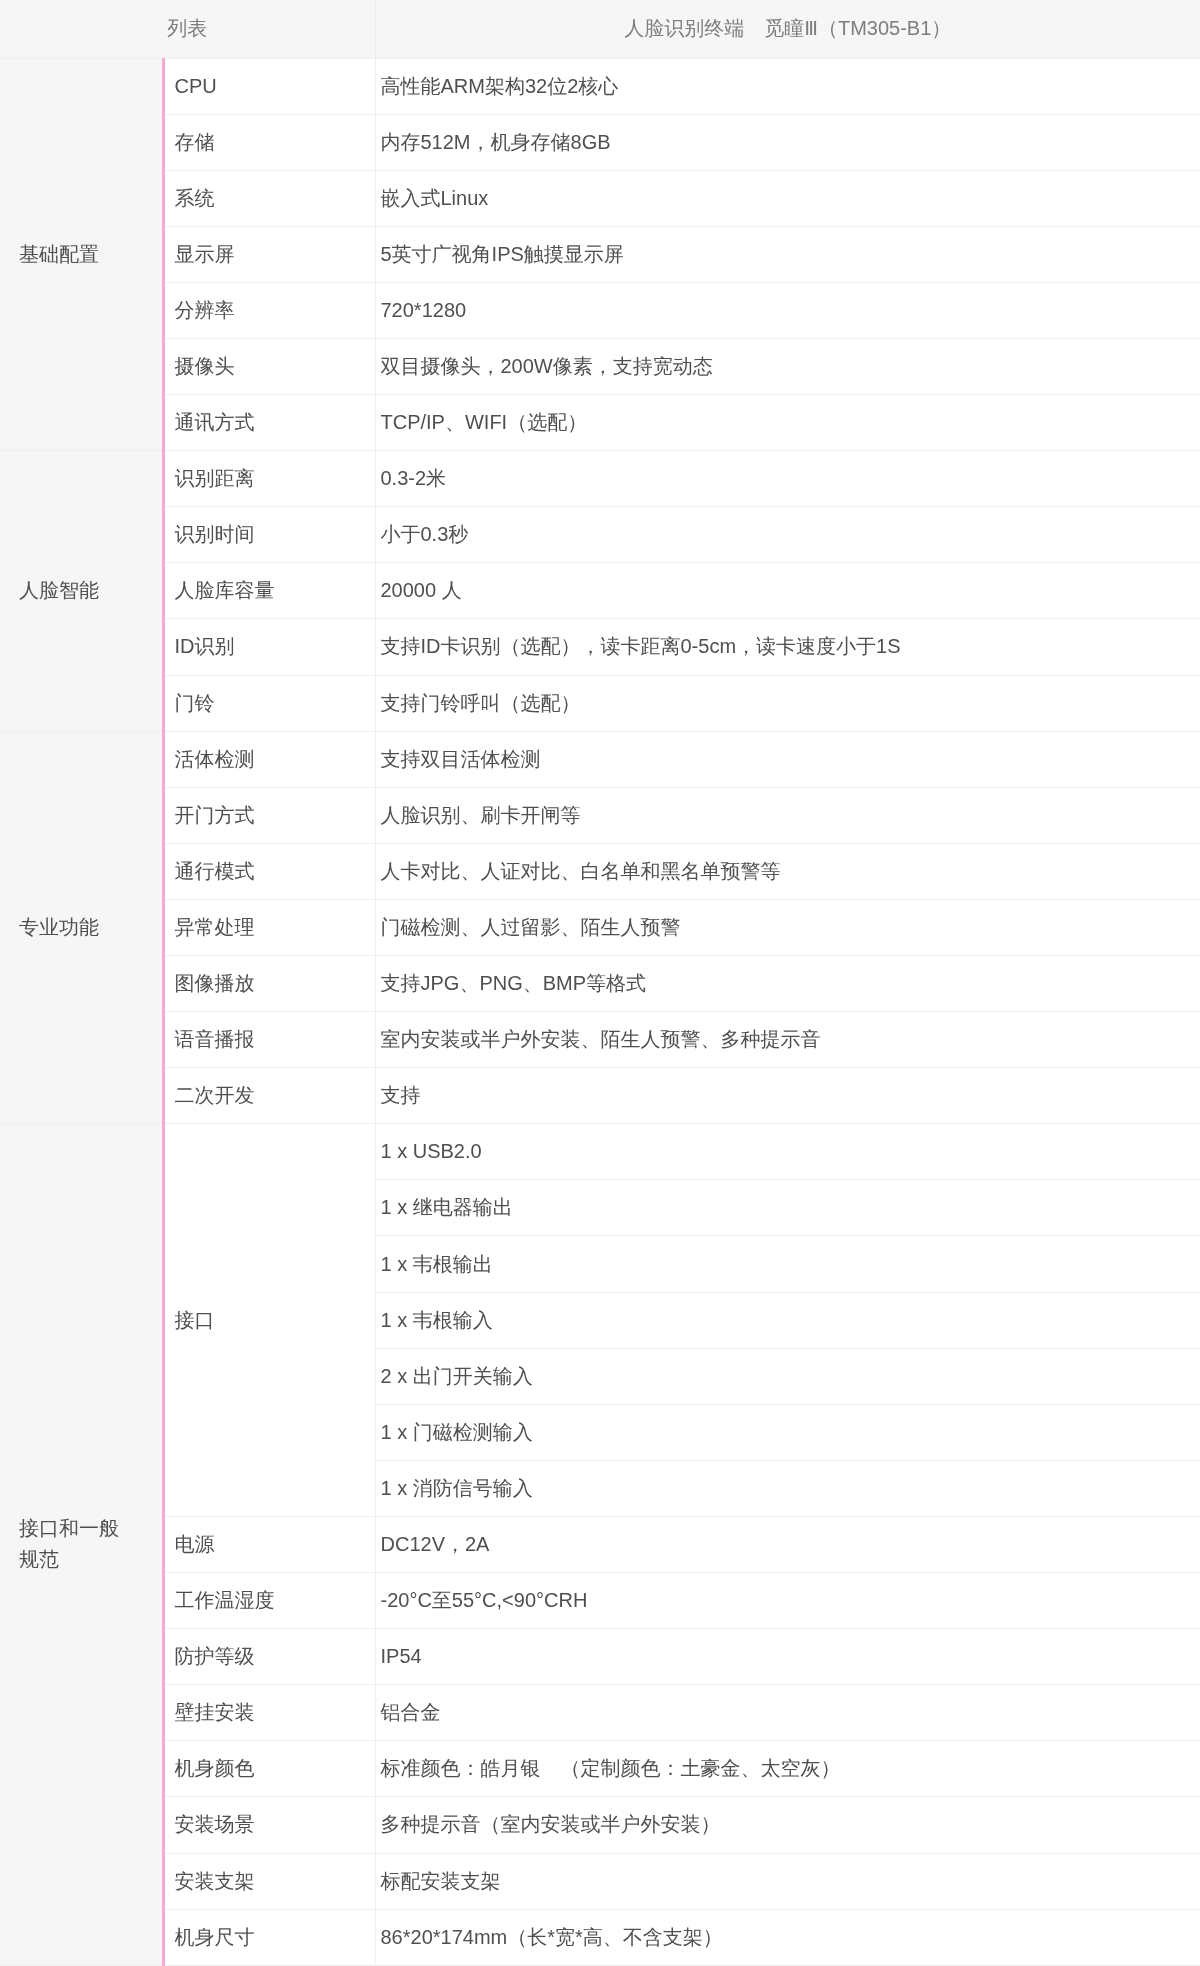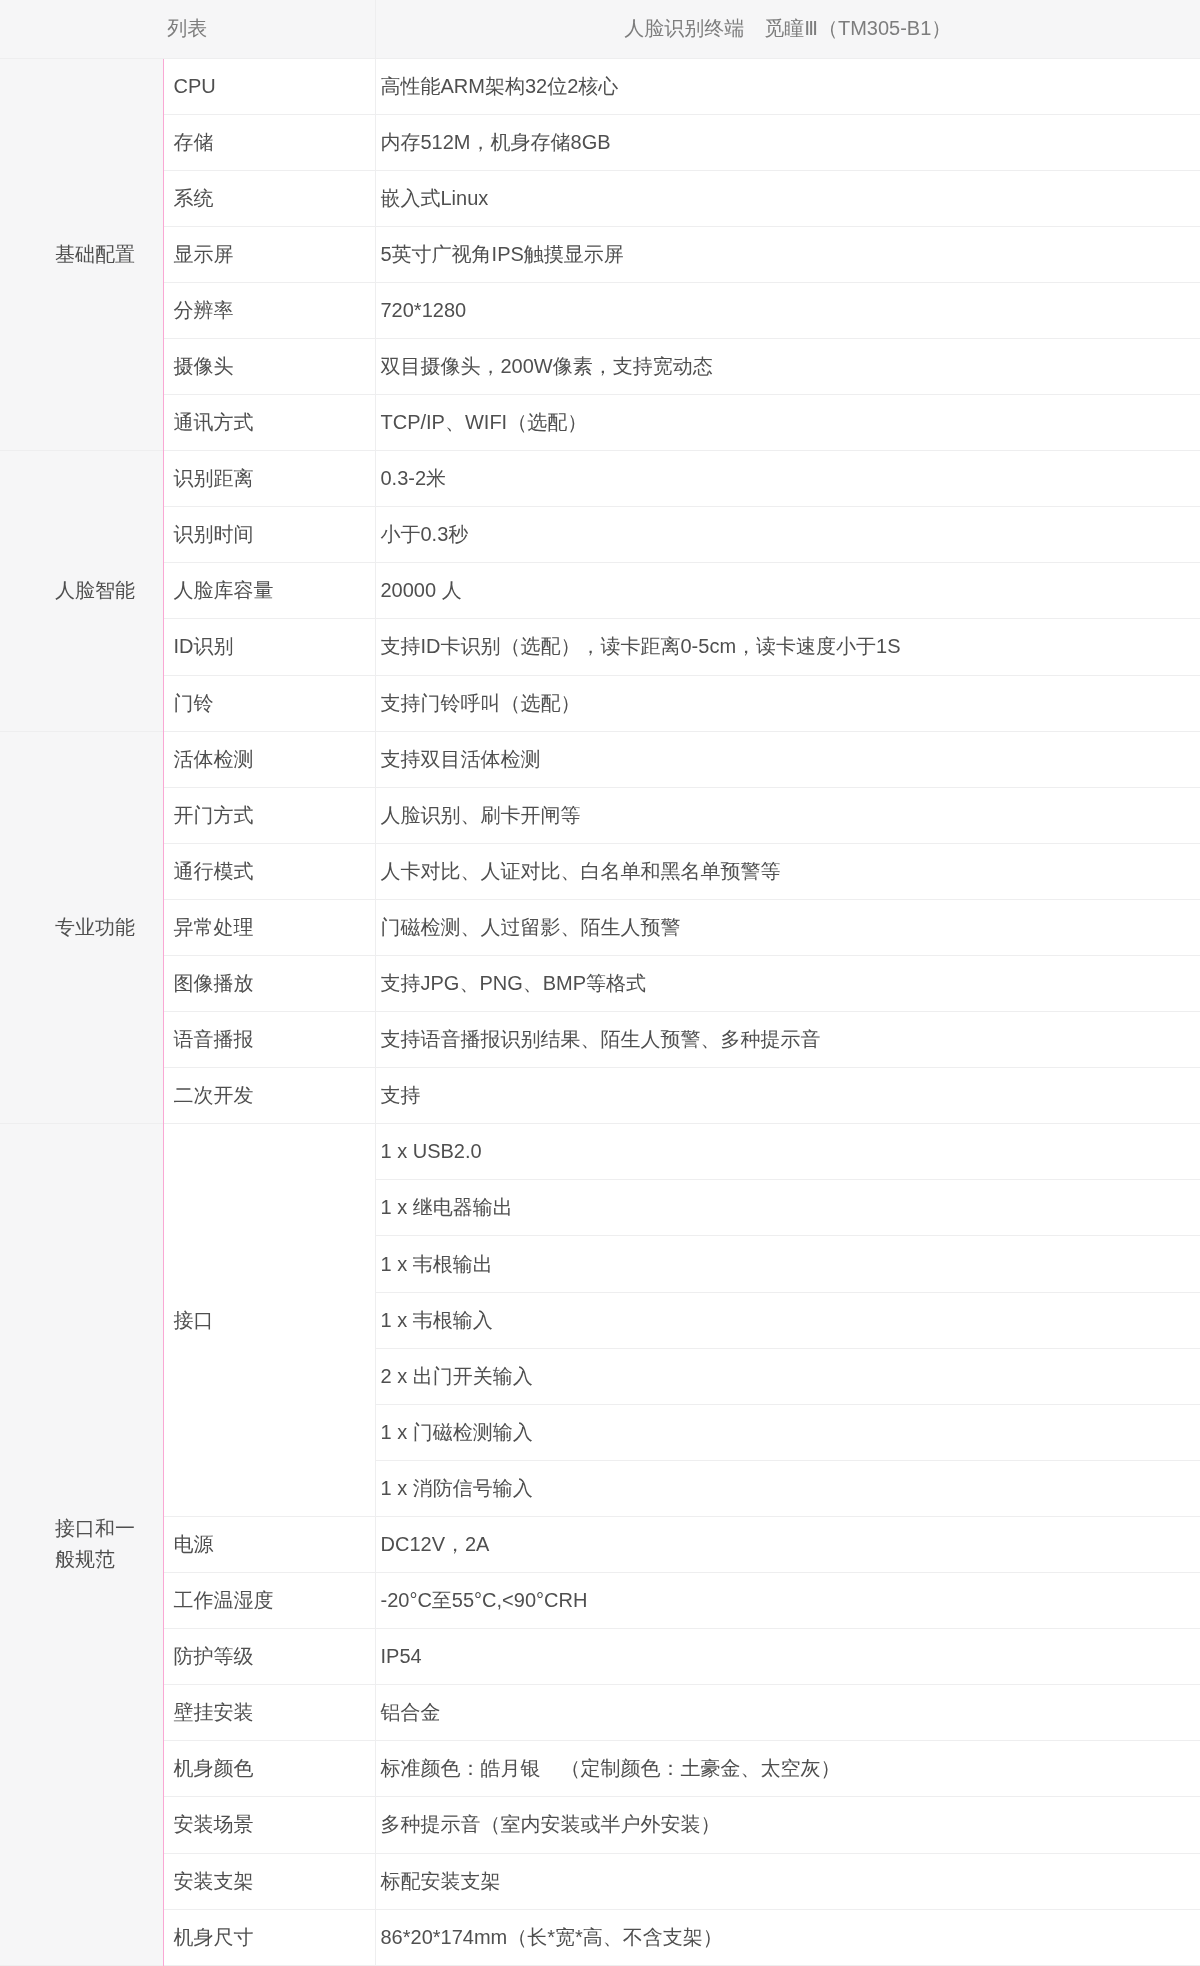--- a/index.html
+++ b/index.html
@@ -49,25 +49,24 @@
   }
   td.group {
     background: #f6f6f7;
     padding-left: 19px;
     padding-right: 20px;
     white-space: normal;
     line-height: 1.55;
   }
   td.group .group-inner {
     max-width: 112px;
-    margin-left: 36px;
   }
   td.label {
     padding-left: 10px;
-    border-left: 1px solid #f9a8d4;
+    border-left: 3px solid #f9a8d4;
   }
   td.value {
     padding-left: 5px;
     border-left: 1px solid #eeeeef;
   }
 </style>
 </head>
 <body>
 
 <div class="page">
@@ -156,21 +155,21 @@
         <tr>
           <td class="label">异常处理</td>
           <td class="value">门磁检测、人过留影、陌生人预警</td>
         </tr>
         <tr>
           <td class="label">图像播放</td>
           <td class="value">支持JPG、PNG、BMP等格式</td>
         </tr>
         <tr>
           <td class="label">语音播报</td>
-          <td class="value">支持语音播报识别结果、陌生人预警、多种提示音</td>
+          <td class="value">室内安装或半户外安装、陌生人预警、多种提示音</td>
         </tr>
         <tr>
           <td class="label">二次开发</td>
           <td class="value">支持</td>
         </tr>
         <tr>
           <td class="group" rowspan="15">
             <div class="group-inner">接口和一般规范</div>
           </td>
           <td class="label" rowspan="7">接口</td>

